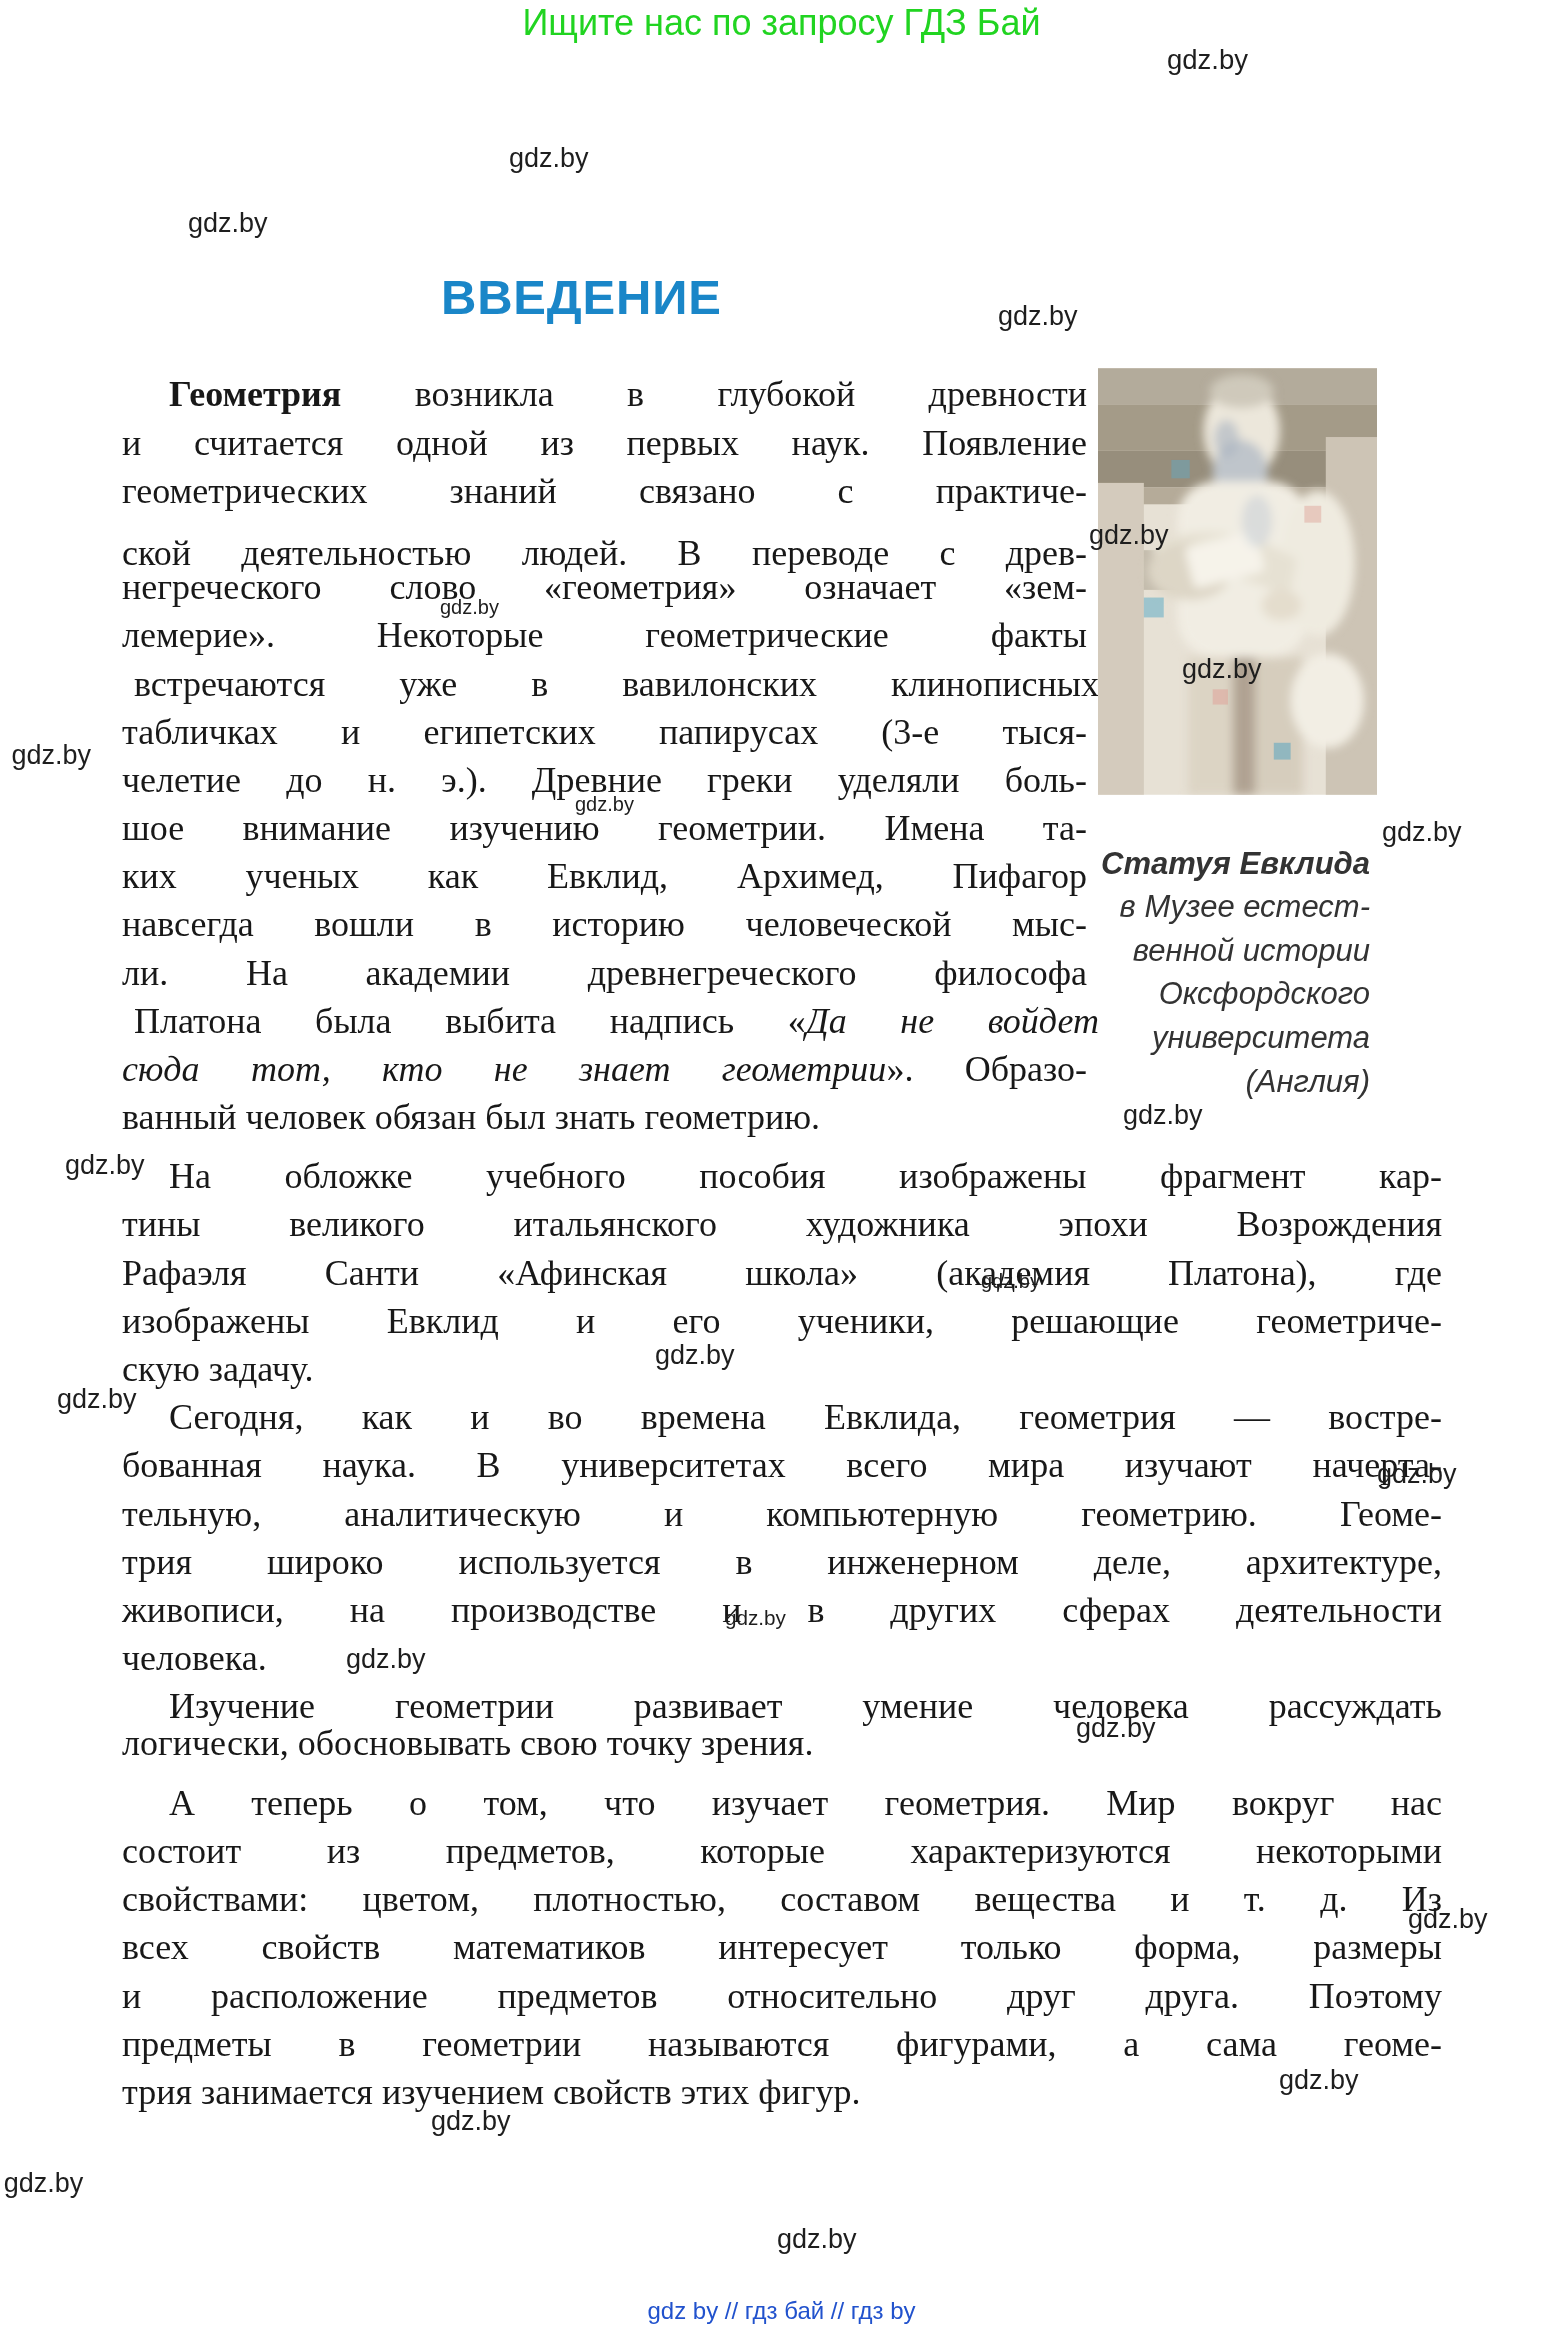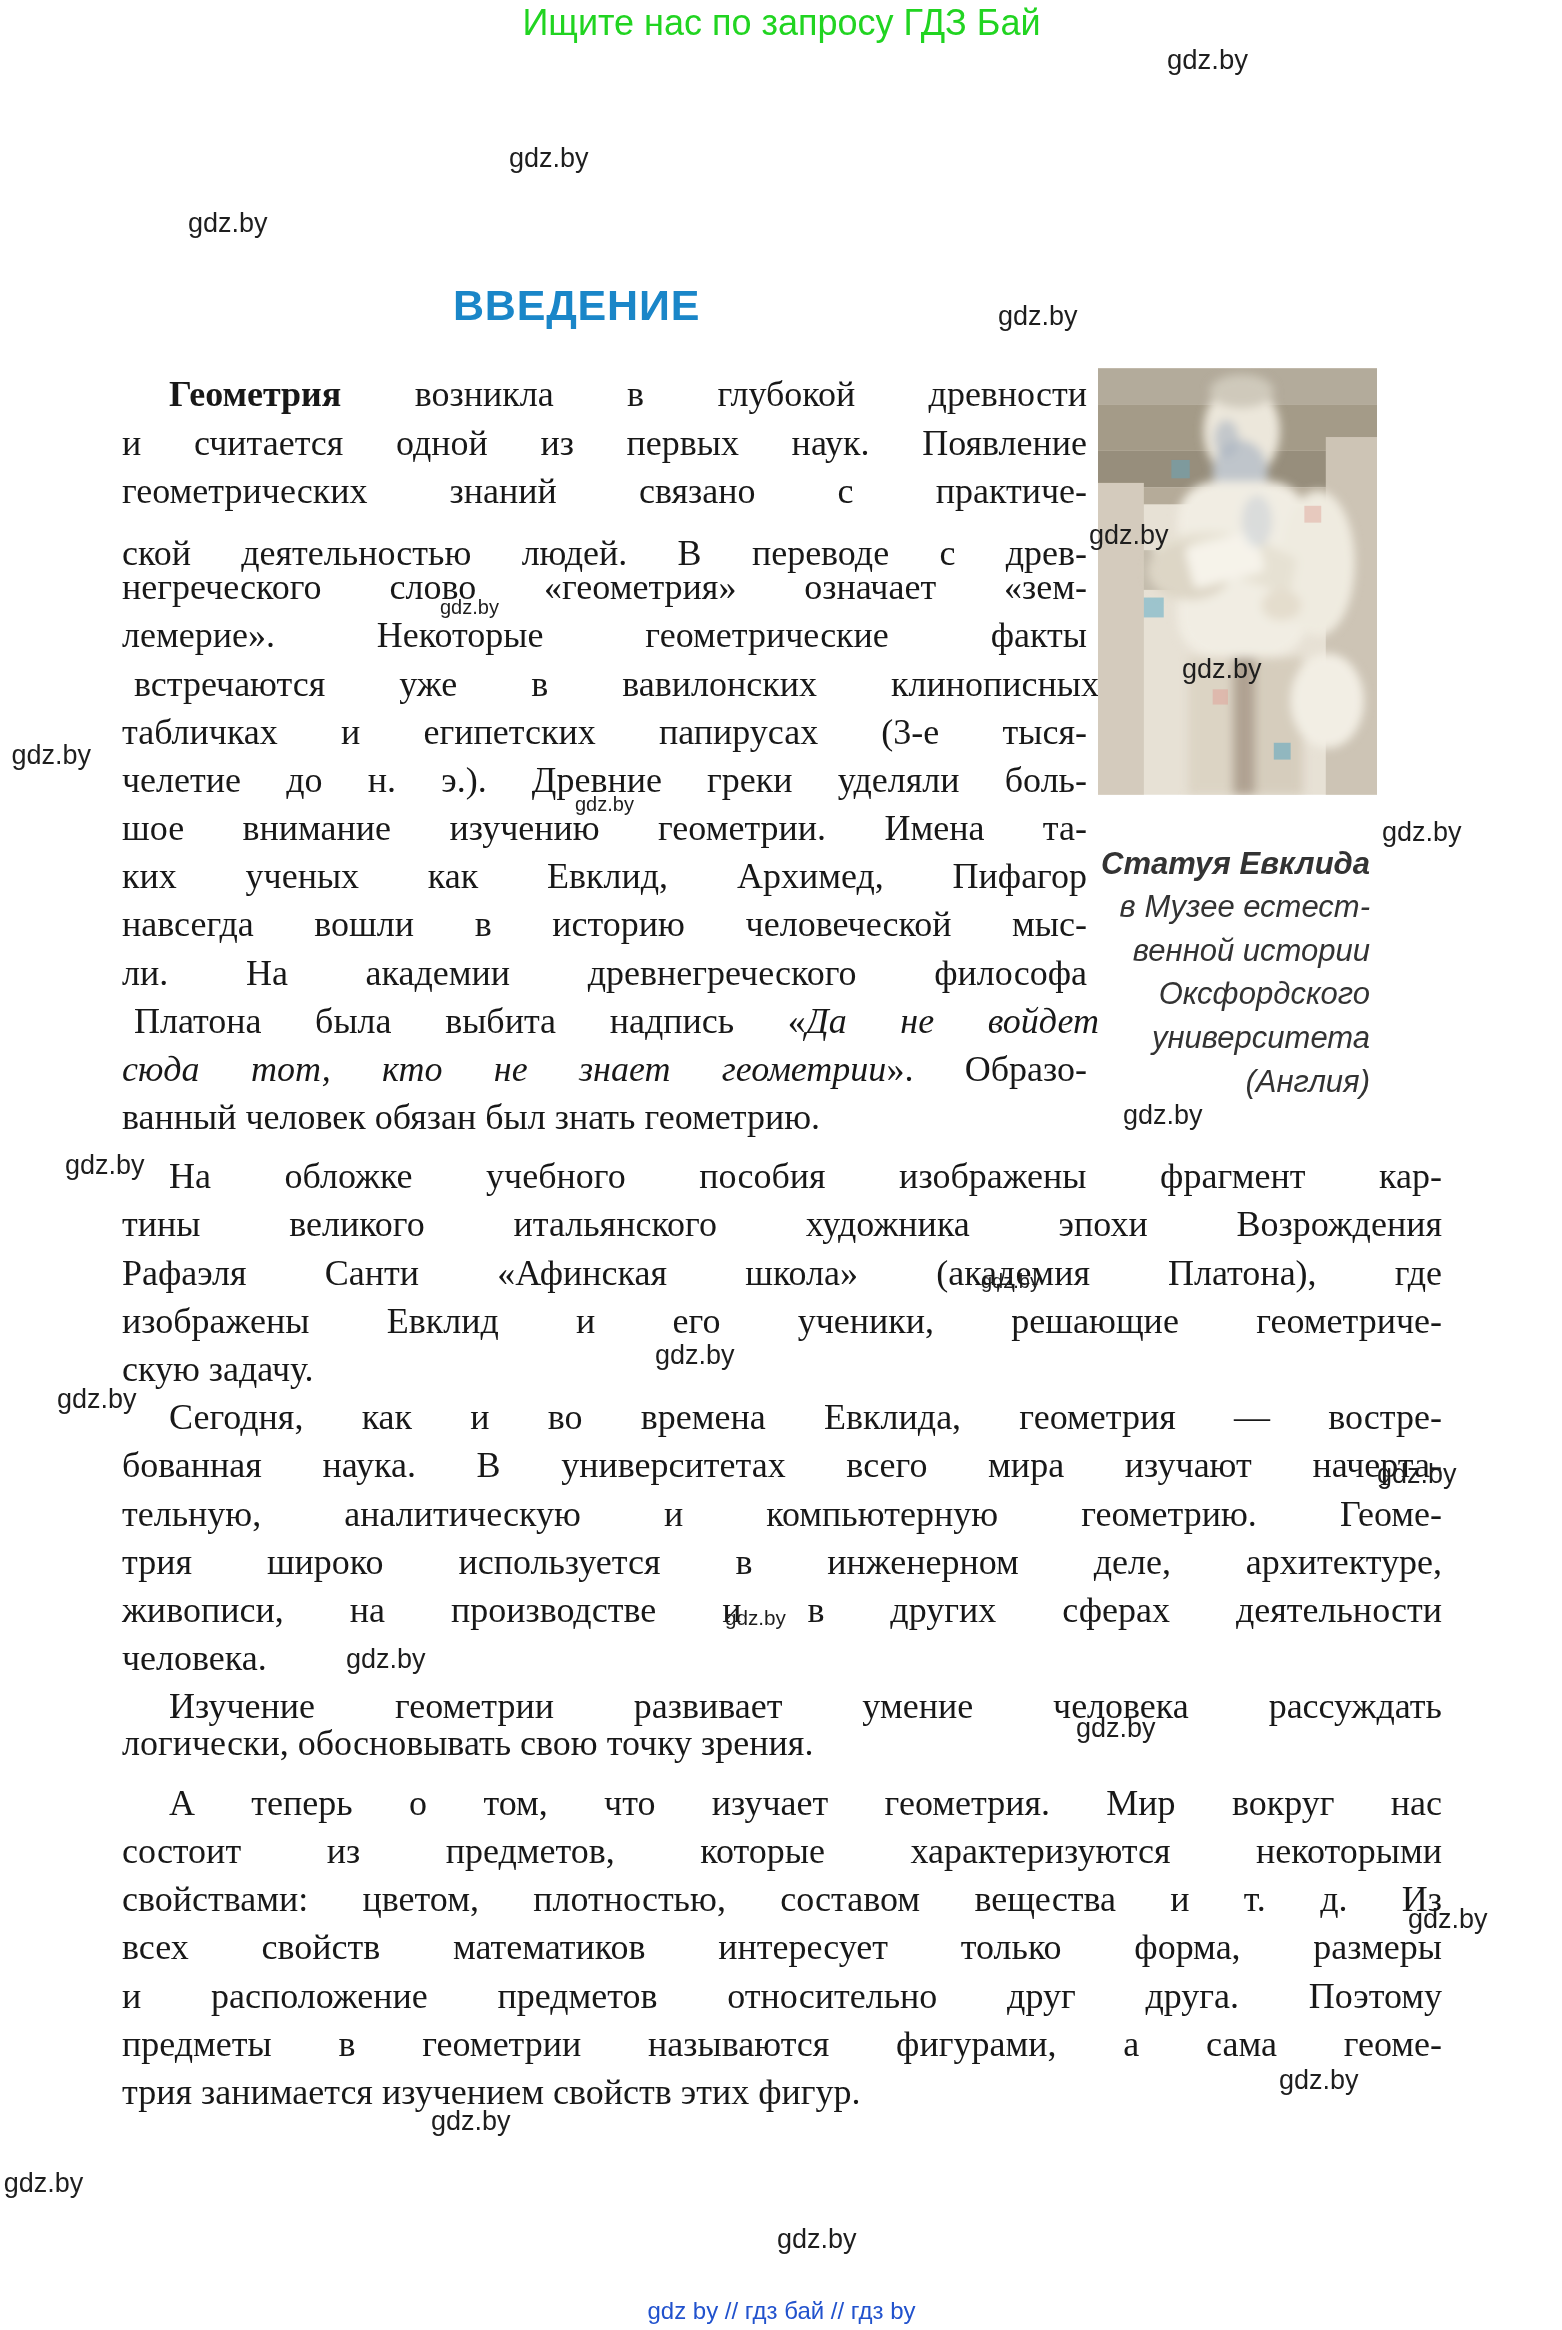--- a/index.html
+++ b/index.html
@@ -5,22 +5,22 @@
   :root{
     --green:#21d421; --blue:#1a86c8; --pink:#f6aabe; --linkblue:#2152cd;
     --body:#181818; --wm:#1e1e1e;
   }
   html,body{margin:0;padding:0;background:#fff;}
   .page{position:relative;width:1563px;height:2330px;background:#ffffff;overflow:hidden;
         font-family:"Liberation Serif",serif;}
   .abs{position:absolute;}
   .promo{top:1.5px;left:0;width:100%;text-align:center;
          font-family:"Liberation Sans",sans-serif;font-size:36px;color:var(--green);}
-  .title{left:437px;top:265px;margin:16px;font-family:"Liberation Sans",sans-serif;
-         font-weight:bold;font-size:43px;letter-spacing:0.8px;color:var(--blue);}
+  .title{left:437px;top:265px;margin:4px;font-family:"Liberation Sans",sans-serif;
+         font-weight:bold;font-size:49px;letter-spacing:0.8px;color:var(--blue);}
   .wm{position:absolute;font-family:"Liberation Sans",sans-serif;color:var(--wm);
       white-space:nowrap;line-height:1;}
   .line{position:absolute;left:122px;font-size:36px;line-height:43px;color:var(--body);}
   .line.j{text-align:justify;text-align-last:justify;}
   .line .i{font-style:italic;}
   .line .b{font-weight:bold;}
   .caption-line{position:absolute;left:1033px;width:337px;text-align:right;
         font-family:"Liberation Sans",sans-serif;font-style:italic;font-size:31px;
         color:#333333;line-height:1;}
   .copyright{left:0;width:100%;text-align:center;top:2177px;

